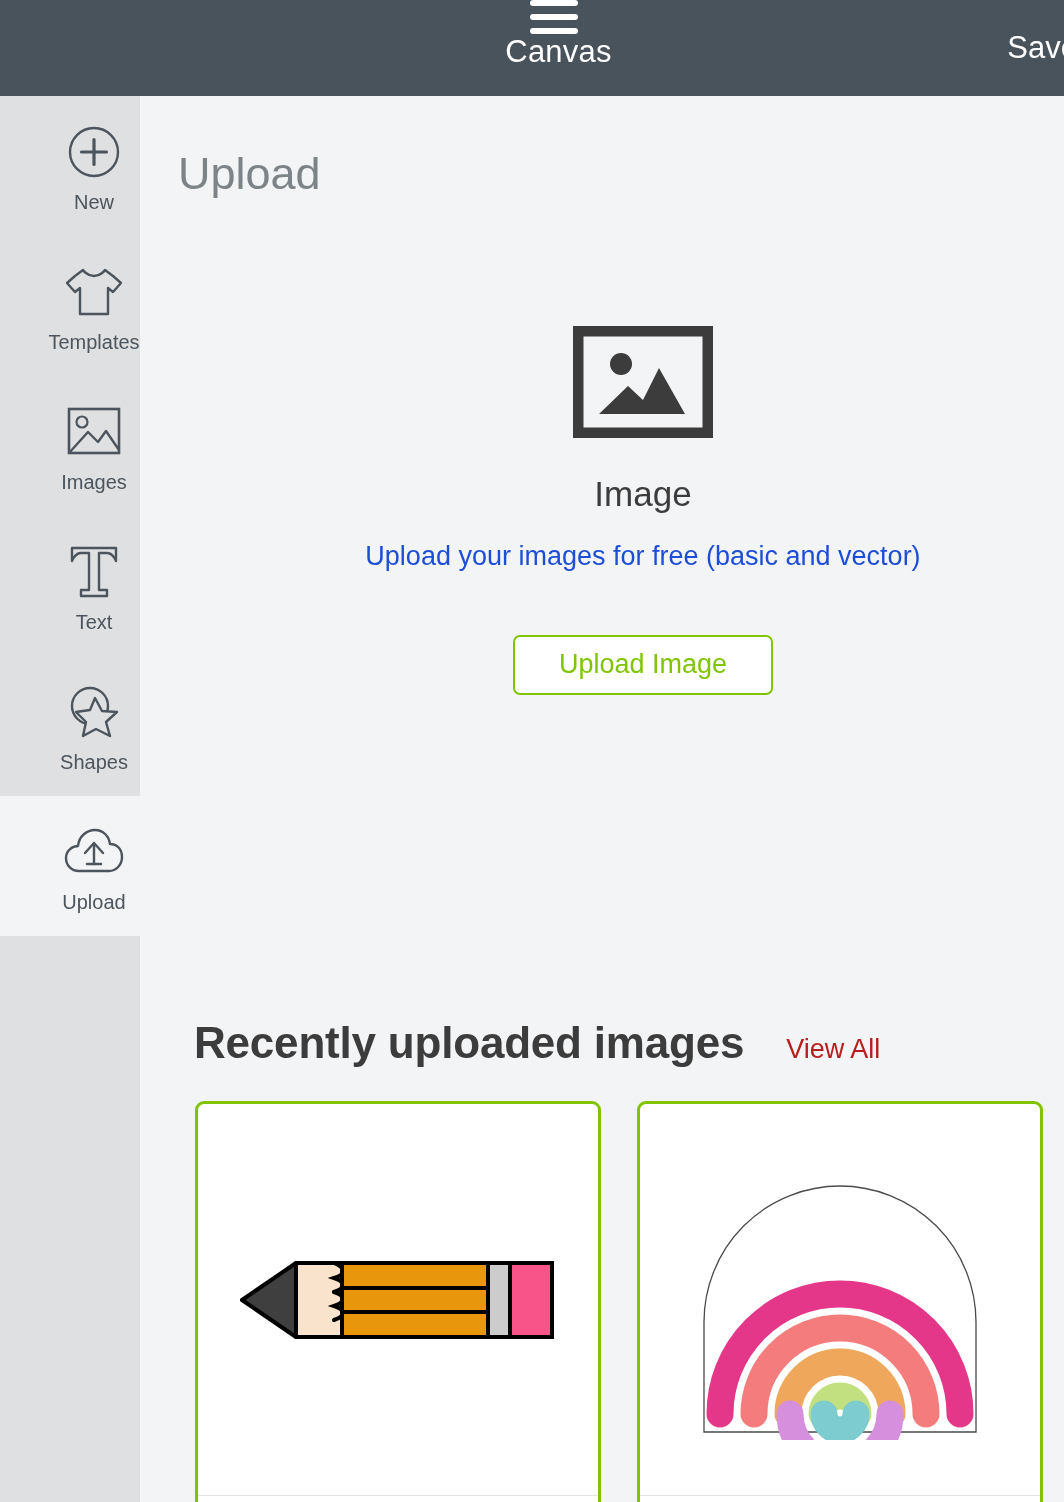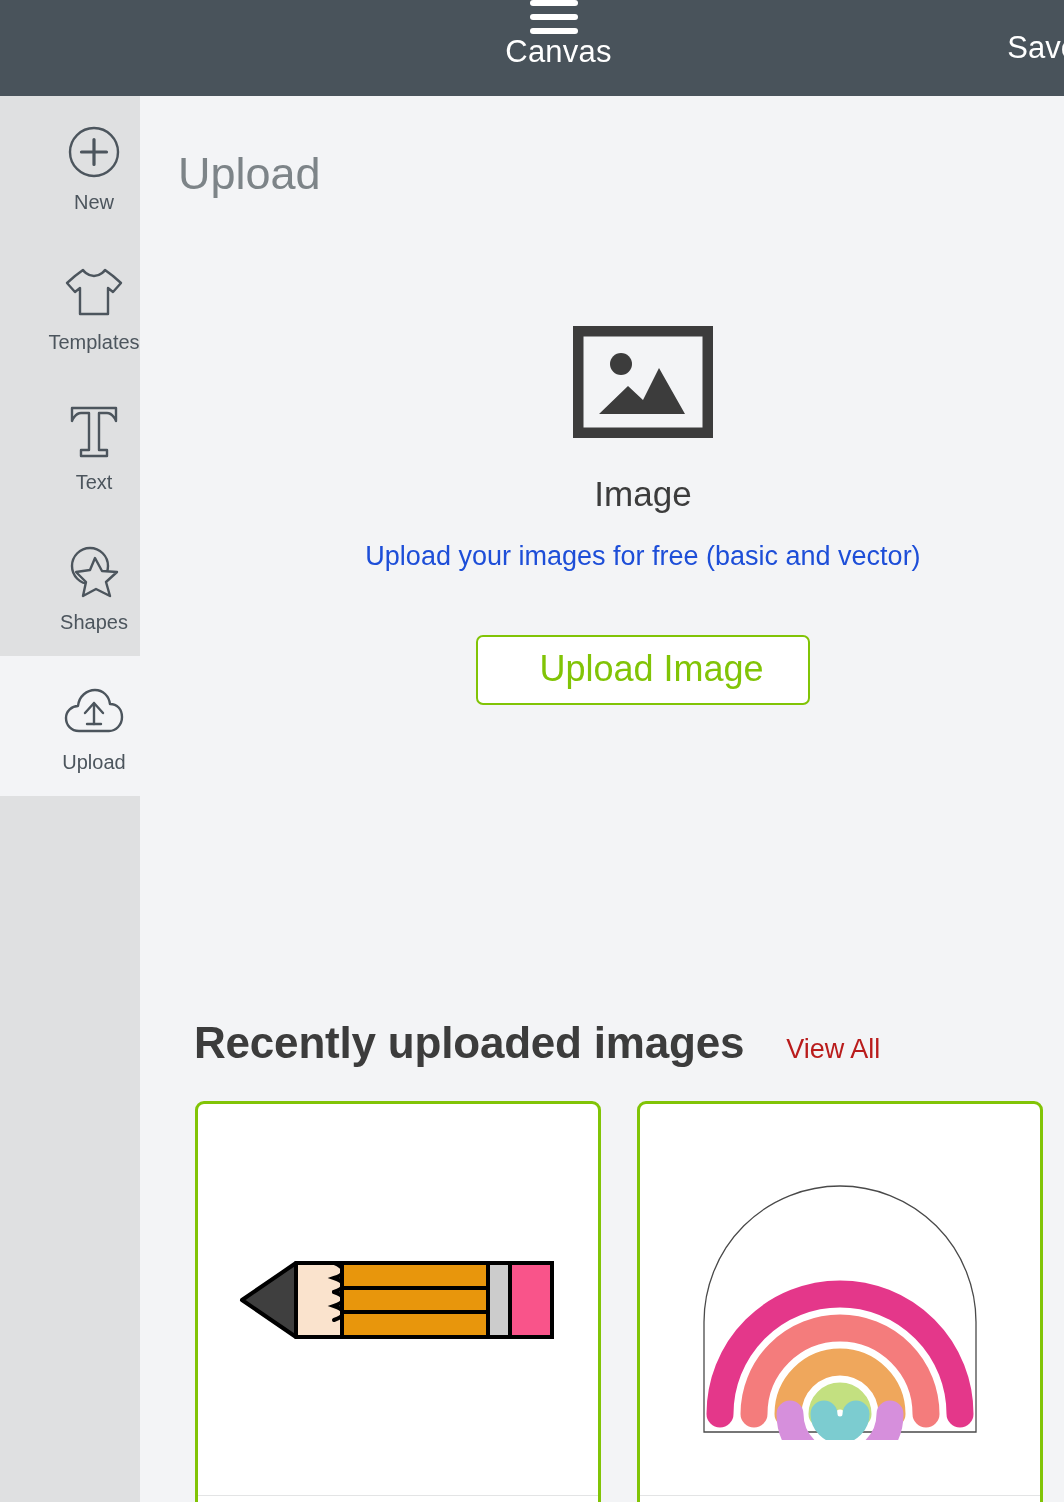--- a/index.html
+++ b/index.html
@@ -135,23 +135,23 @@
     white-space: nowrap;
   }
   .upload-sub.second { margin-top: 20px; }
   .upload-btn {
     margin-top: 63px;
     display: inline-block;
     border: 2px solid #81c406;
     border-radius: 7px;
     background: #ffffff;
     color: #81c406;
-    font-size: 36px;
+    font-size: 27px;
     font-family: "Liberation Sans", sans-serif;
-    padding: 13px 44px 15px 61px;
+    padding: 13px 44px 15px 44px;
     cursor: pointer;
     line-height: 1.05;
   }
 
   
   .recent-row {
     position: absolute;
     top: 922px;
     left: 54px;
     display: flex;
@@ -232,20 +232,30 @@
   <div class="side-item">
     <div class="side-icon">
       <svg width="62" height="56" viewBox="0 0 62 56">
         <path d="M20 6 L12 12 L4 19 L12 28 L17 24 L17 50 L45 50 L45 24 L50 28 L58 19 L50 12 L42 6 C42 6 38 12 31 12 C24 12 20 6 20 6 Z" fill="none" stroke="#4c555d" stroke-width="2.4" stroke-linejoin="round"></path>
       </svg>
     </div>
     <div class="side-label">Templates</div>
   </div>
 
 
+  <div class="side-item">
+    <div class="side-icon">
+      <svg width="58" height="54" viewBox="0 0 58 54">
+        <rect x="4" y="4" width="50" height="44" fill="none" stroke="#4c555d" stroke-width="2.6"></rect>
+        <circle cx="17" cy="17" r="5.5" fill="none" stroke="#4c555d" stroke-width="2.2"></circle>
+        <path d="M4 48 L23 27 L33 37 L41 26 L54 45" fill="none" stroke="#4c555d" stroke-width="2.4" stroke-linejoin="round"></path>
+      </svg>
+    </div>
+    <div class="side-label">Images</div>
+  </div>
 
   <div class="side-item">
     <div class="side-icon">
       <svg width="56" height="58" viewBox="0 0 56 58">
         <path d="M6 5 H50 V18 C50 18 47 10 41 10 H33 V47 H41 V53 H15 V47 H23 V10 H15 C9 10 6 18 6 18 Z" fill="none" stroke="#4c555d" stroke-width="2.4" stroke-linejoin="round"></path>
       </svg>
     </div>
     <div class="side-label">Text</div>
   </div>
 

